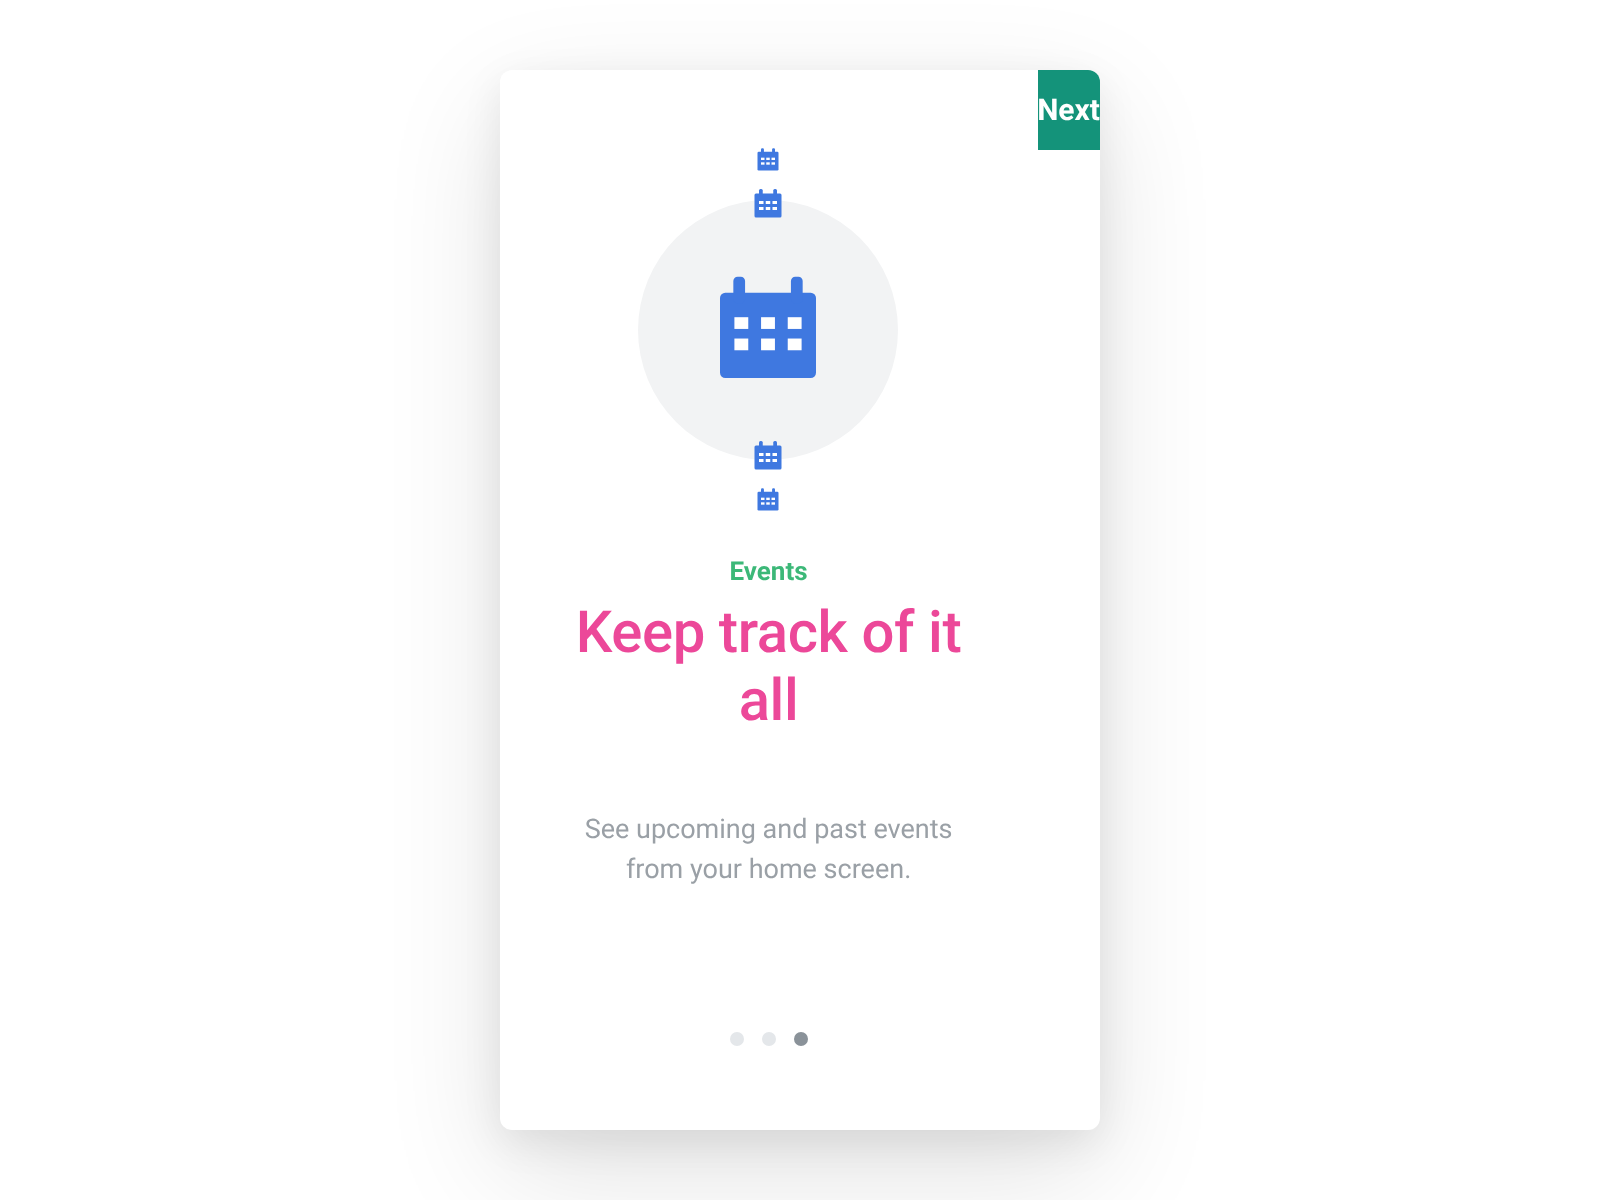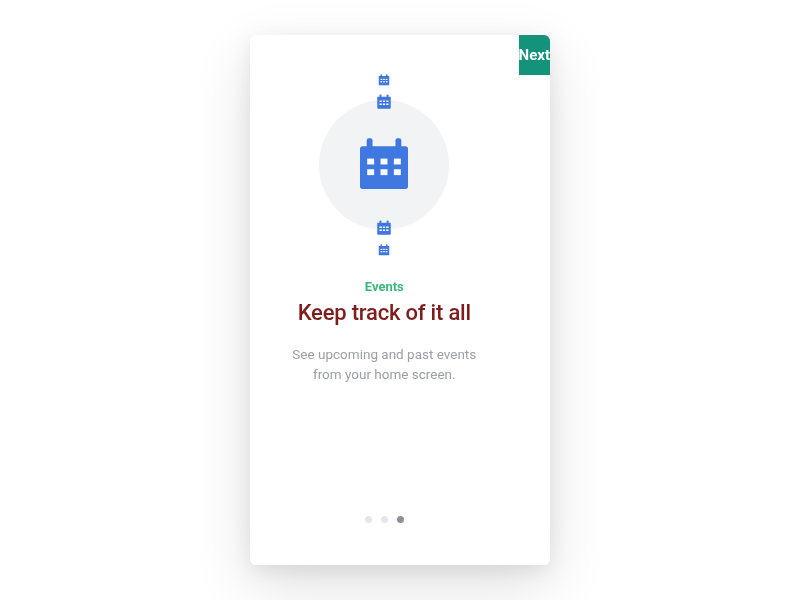--- a/index.html
+++ b/index.html
@@ -65,23 +65,24 @@
     .cal-s2 { top: 18px; }
     .cal-s3 { bottom: 18px; }
     .cal-s4 { bottom: -2px; }
     .label {
       color: #3cb878;
       font-size: 13px;
       font-weight: 700;
       margin-bottom: 6px;
     }
     .headline {
-      color: #7f1d1d;
-      font-size: 22px;
+      color: #ec4899;
+      font-size: 29px;
       font-weight: 500;
+      margin-bottom: 18px;
       letter-spacing: -0.2px;
     }
     .body {
       color: #9aa0a6;
       font-size: 13.5px;
       line-height: 1.45;
       max-width: 220px;
       margin-top: 20px;
     }
     .dots {

